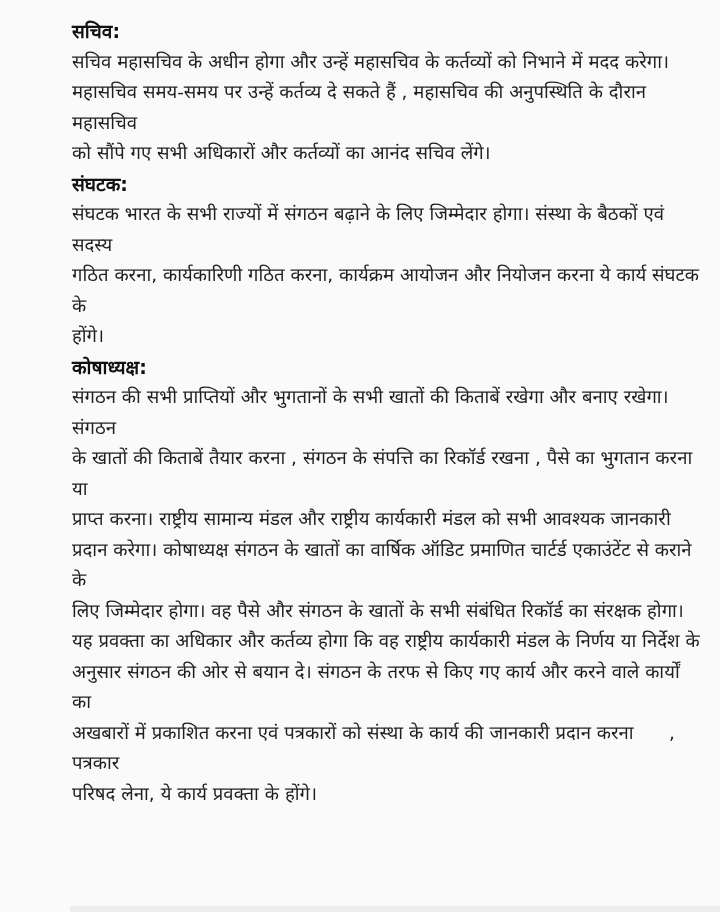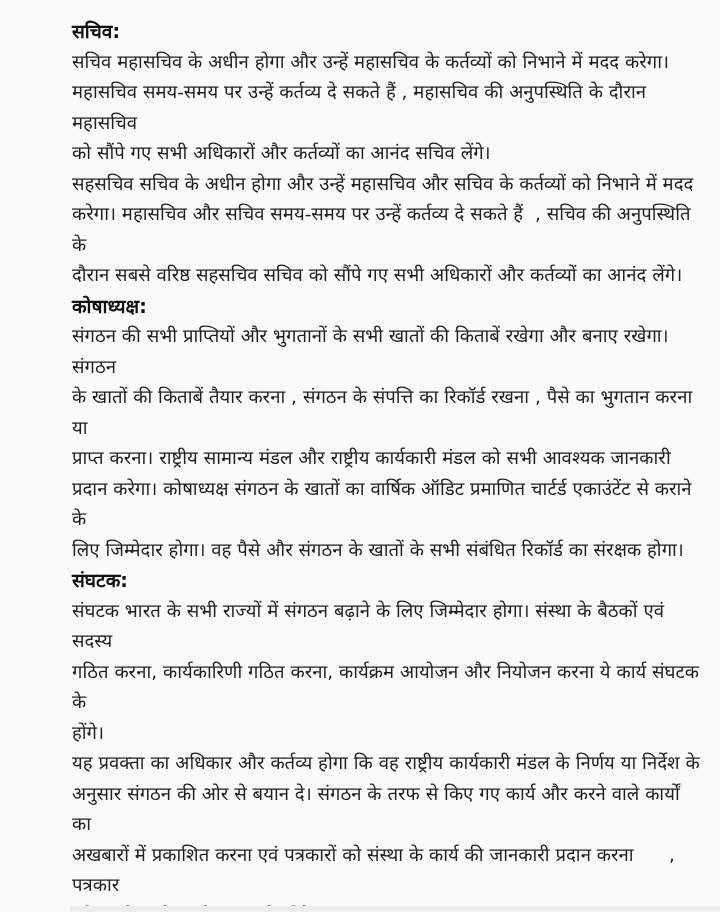--- a/index.html
+++ b/index.html
@@ -62,39 +62,36 @@
   <div class="content">
 
     <div class="doc-section">
       <div class="doc-heading">सचिव:</div>
       <div class="doc-para">सचिव महासचिव के अधीन होगा और उन्हें महासचिव के कर्तव्यों को निभाने में मदद करेगा।
 महासचिव समय-समय पर उन्हें कर्तव्य दे सकते हैं , महासचिव की अनुपस्थिति के दौरान महासचिव
 को सौंपे गए सभी अधिकारों और कर्तव्यों का आनंद सचिव लेंगे।</div>
     </div>
 
     <div class="doc-section">
-      <div class="doc-para">सहसचिव सचिव के अधीन होगा और उन्हें महासचिव और सचिव के कर्तव्यों को निभाने में मदद
-करेगा। महासचिव और सचिव समय-समय पर उन्हें कर्तव्य दे सकते हैं  , सचिव की अनुपस्थिति के
-दौरान सबसे वरिष्ठ सहसचिव सचिव को सौंपे गए सभी अधिकारों और कर्तव्यों का आनंद लेंगे।</div>
+    </div>
+
+    <div class="doc-section">
+      <div class="doc-heading">संघटक:</div>
+      <div class="doc-para">संघटक भारत के सभी राज्यों में संगठन बढ़ाने के लिए जिम्मेदार होगा। संस्था के बैठकों एवं सदस्य
+गठित करना, कार्यकारिणी गठित करना, कार्यक्रम आयोजन और नियोजन करना ये कार्य संघटक के
+होंगे।</div>
     </div>
 
     <div class="doc-section">
       <div class="doc-heading">कोषाध्यक्ष:</div>
       <div class="doc-para">संगठन की सभी प्राप्तियों और भुगतानों के सभी खातों की किताबें रखेगा और बनाए रखेगा। संगठन
 के खातों की किताबें तैयार करना , संगठन के संपत्ति का रिकॉर्ड रखना , पैसे का भुगतान करना या
 प्राप्त करना। राष्ट्रीय सामान्य मंडल और राष्ट्रीय कार्यकारी मंडल को सभी आवश्यक जानकारी
 प्रदान करेगा। कोषाध्यक्ष संगठन के खातों का वार्षिक ऑडिट प्रमाणित चार्टर्ड एकाउंटेंट से कराने के
 लिए जिम्मेदार होगा। वह पैसे और संगठन के खातों के सभी संबंधित रिकॉर्ड का संरक्षक होगा।</div>
-    </div>
-
-    <div class="doc-section">
-      <div class="doc-heading">संघटक:</div>
-      <div class="doc-para">संघटक भारत के सभी राज्यों में संगठन बढ़ाने के लिए जिम्मेदार होगा। संस्था के बैठकों एवं सदस्य
-गठित करना, कार्यकारिणी गठित करना, कार्यक्रम आयोजन और नियोजन करना ये कार्य संघटक के
-होंगे।</div>
     </div>
 
     <div class="doc-section">
       <div class="doc-para">यह प्रवक्ता का अधिकार और कर्तव्य होगा कि वह राष्ट्रीय कार्यकारी मंडल के निर्णय या निर्देश के
 अनुसार संगठन की ओर से बयान दे। संगठन के तरफ से किए गए कार्य और करने वाले कार्यों का
 अखबारों में प्रकाशित करना एवं पत्रकारों को संस्था के कार्य की जानकारी प्रदान करना      , पत्रकार
 परिषद लेना, ये कार्य प्रवक्ता के होंगे।</div>
     </div>
 
   </div>

